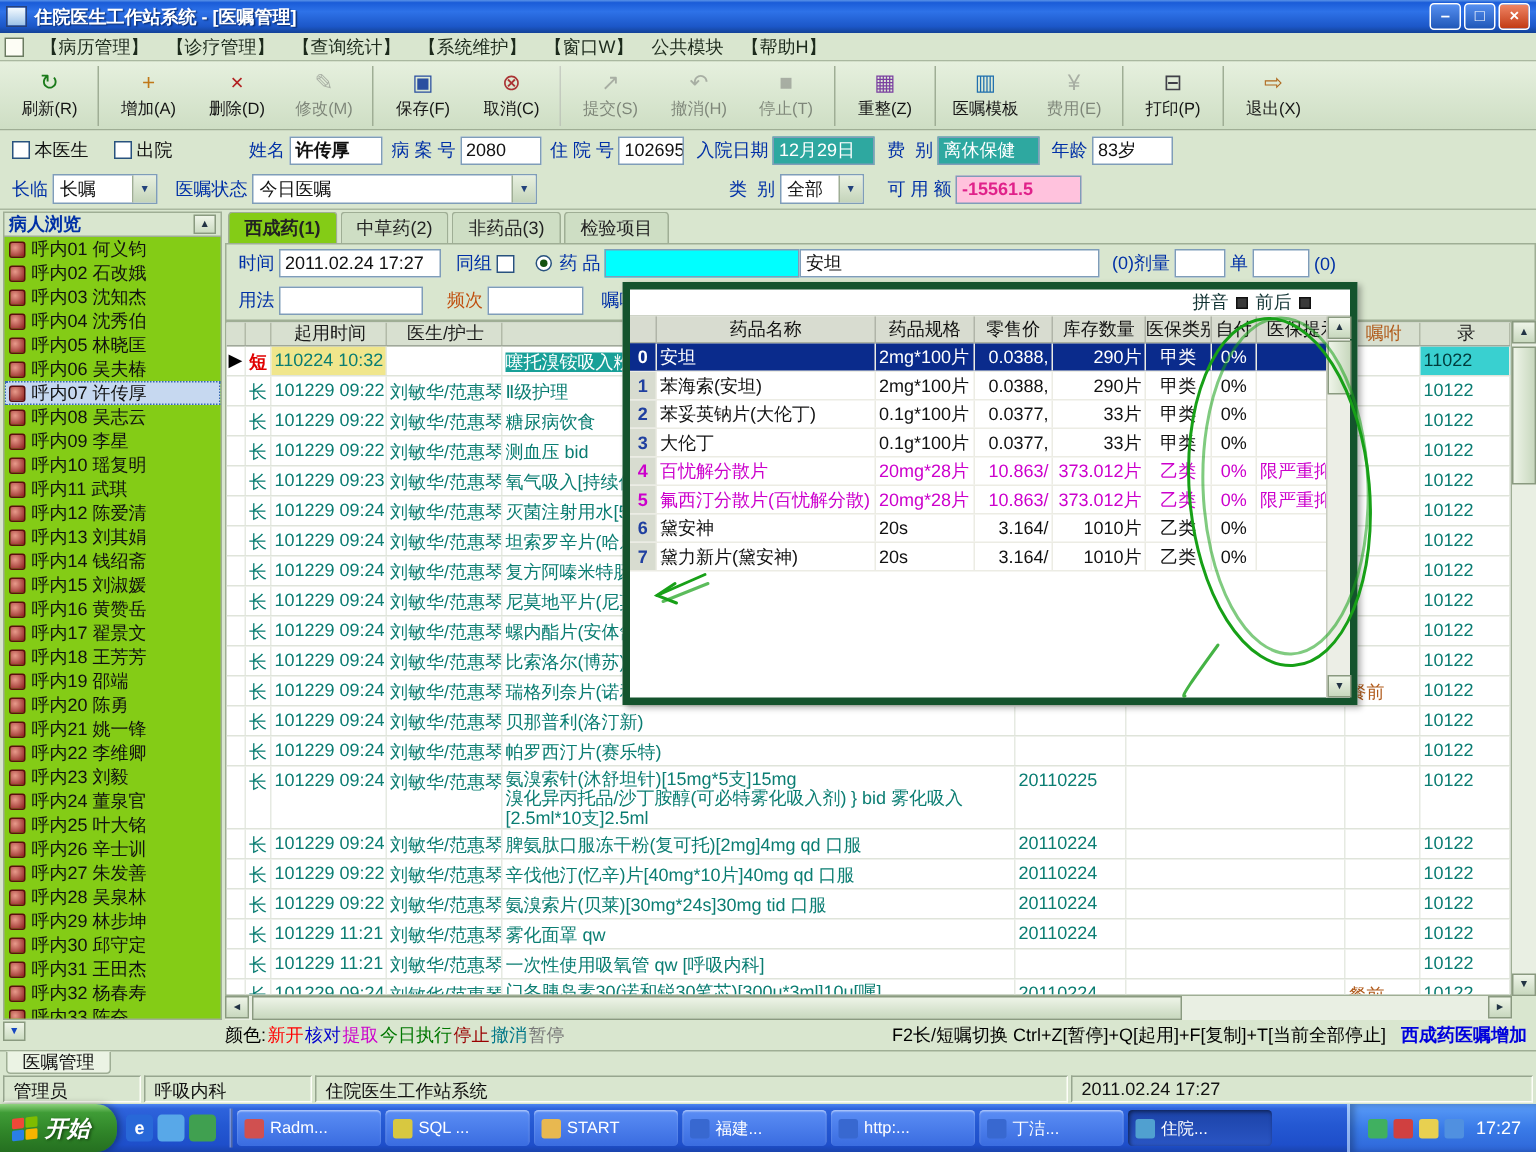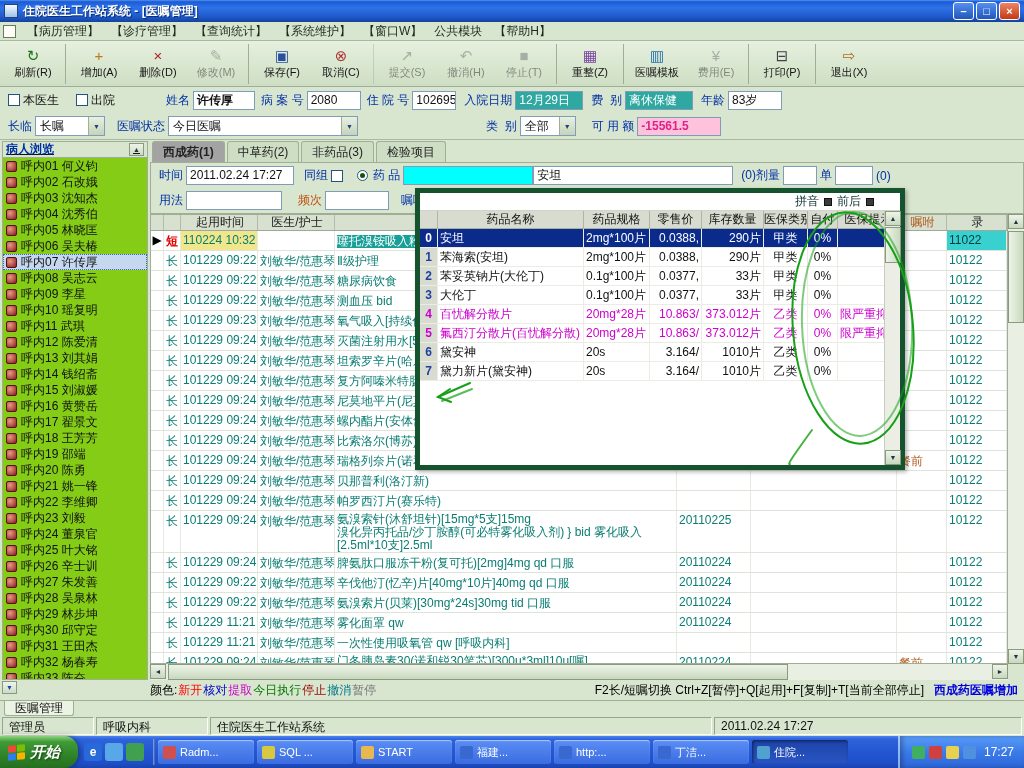--- a/index.html
+++ b/index.html
@@ -37,34 +37,34 @@
 .fld{display:inline-block;height:19px;line-height:17px;background:#fff;border:1px solid #7f9db9;padding:0 3px;overflow:hidden;white-space:nowrap;}
 .fld.b{font-weight:bold;}
 .fld.teal{background:#2ea8a0;color:#fff;}
 .fld.pink{background:#ffc2dd;color:#e0218a;font-weight:bold;}
 .fld.cyan{background:#00ffff;}
 .dd{display:inline-flex;height:20px;border:1px solid #7f9db9;background:#fff;}
 .dd .dval{flex:1;padding:1px 4px;overflow:hidden;white-space:nowrap;}
 .dd .darr{width:16px;background:linear-gradient(#e8f0e0,#c4d4ba);border-left:1px solid #9fae95;font-size:7px;color:#23427c;
  display:flex;align-items:center;justify-content:center;}
 
-#sidebar{position:absolute;left:2px;top:141px;width:146px;height:553px;text-decoration:underline;}
+#sidebar{position:absolute;left:2px;top:141px;width:146px;height:553px;}
 .sb-hdr{height:17px;background:#d9e6cf;border:1px solid #9fae95;display:flex;align-items:center;padding:0 3px;color:#0030a6;font-weight:bold;}
 .sb-up{margin-left:auto;width:15px;height:13px;background:linear-gradient(#eef4e8,#ccdcc2);border:1px solid #8a9a80;font-size:7px;
  display:flex;align-items:center;justify-content:center;color:#234;}
 .sb-list{position:absolute;top:17px;bottom:14px;left:0;right:0;background:#84cc16;border:1px solid #9fae95;border-top:none;overflow:hidden;}
 .pt{height:16px;display:flex;align-items:center;gap:4px;padding-left:3px;white-space:nowrap;}
 .picon{width:11px;height:11px;flex:none;border-radius:2px;border:1px solid #5a0f0f;background:radial-gradient(circle at 35% 35%,#e09late 0,#8b1a1a);background:radial-gradient(circle at 35% 35%,#e89b8b,#8b1a1a);}
 .pt.sel{background:#c6d8f0;outline:1px dotted #3567b0;outline-offset:-1px;}
 .sb-dn{position:absolute;bottom:0;left:0;width:15px;height:13px;background:linear-gradient(#eef4e8,#ccdcc2);border:1px solid #8a9a80;
  font-size:7px;display:flex;align-items:center;justify-content:center;color:#1546c0;}
 
 #tabs{position:absolute;left:152px;top:142px;height:20px;display:flex;align-items:flex-end;}
 .tab{padding:2px 10px 1px;border:1px solid #9fae95;border-bottom:none;background:#cedec4;margin-right:2px;border-radius:3px 3px 0 0;color:#222;}
-.tab.active{background:#a3a3a3;font-weight:bold;}
+.tab.active{background:#84cc16;font-weight:bold;}
 
 #entry{position:absolute;left:150px;top:162px;width:874px;height:52px;background:#d9e6cf;border:1px solid #9fae95;}
 .erow{height:25px;display:flex;align-items:center;padding-left:5px;}
 .radio{width:11px;height:11px;border-radius:50%;border:1px solid #28527e;background:#fff;position:relative;flex:none;margin:0 2px;}
 .radio.on::after{content:"";position:absolute;inset:2px;border-radius:50%;background:#14520f;}
 .lbl.orange{color:#c05010;}
 
 #orders{position:absolute;left:150px;top:214px;width:858px;height:450px;background:#fff;border:1px solid #9fae95;overflow:hidden;}
 .ohdr{height:16px;display:flex;background:#d8e0d0;border-bottom:1px solid #a0a89a;color:#1a1a1a;}
 .ohdr>span{border-right:1px solid #b2baa8;text-align:center;overflow:hidden;white-space:nowrap;font-size:12px;line-height:15px;}

